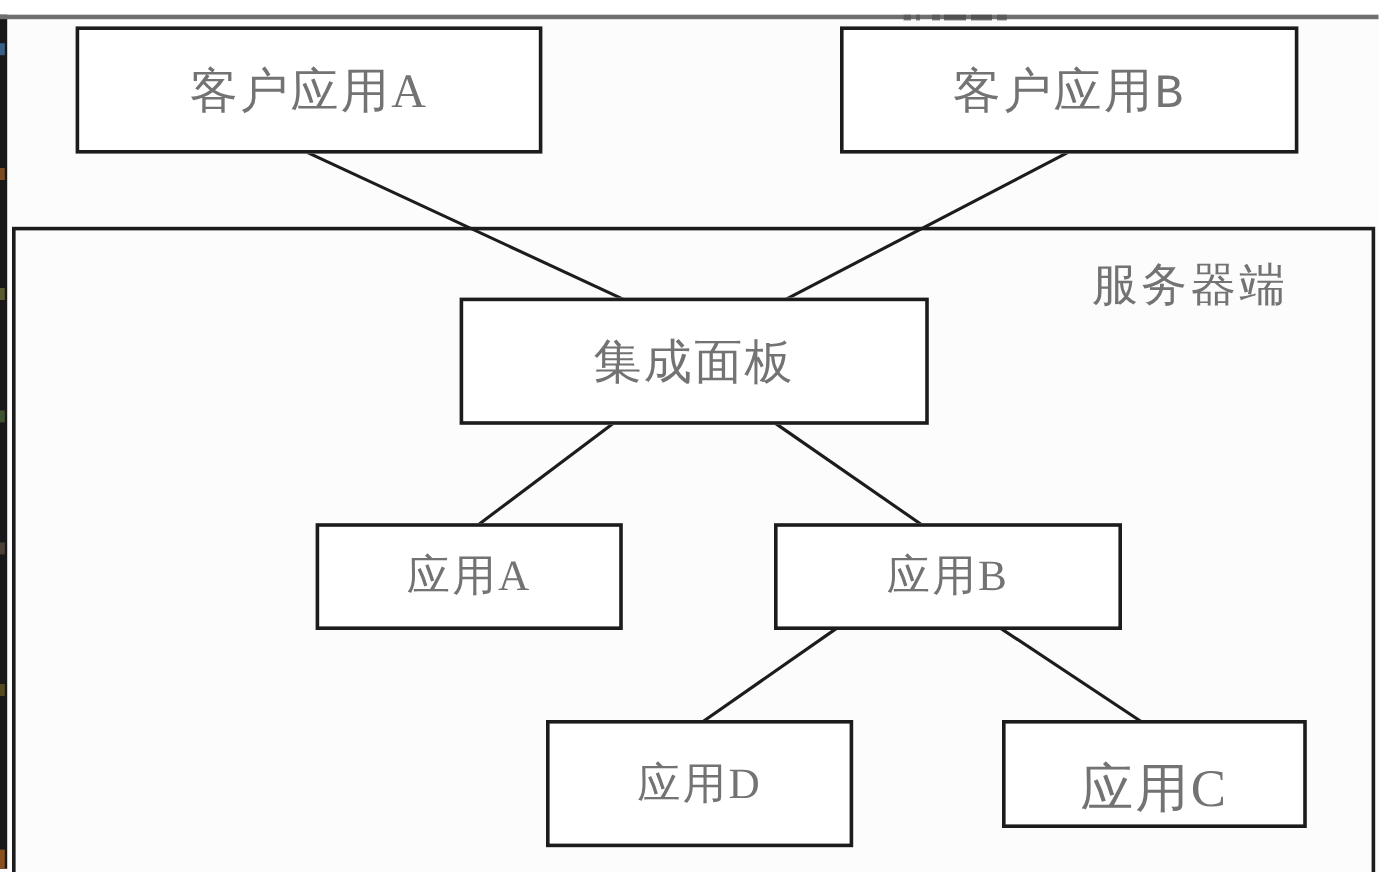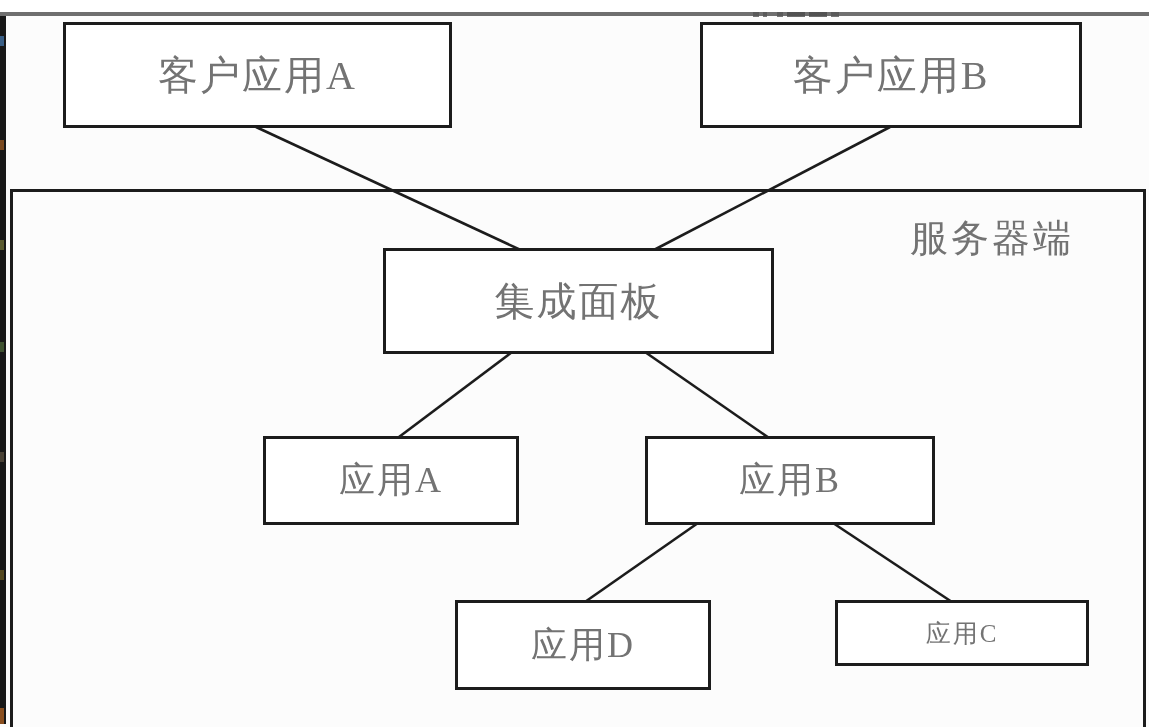--- a/index.html
+++ b/index.html
@@ -77,31 +77,31 @@
     background: #ffffff;
     border: 3px solid #1c1c1c;
     display: flex;
     align-items: center;
     justify-content: center;
     z-index: 3;
     letter-spacing: 2px;
     white-space: nowrap;
   }
   .node-client-a { left: 63px;  top: 10px;  width: 389px; height: 106px; font-size: 40px; }
-  .node-client-b { left: 700px; top: 10px;  width: 382px; height: 106px; font-size: 40px; }
+  .node-client-b { left: 700px; top: 10px;  width: 382px; height: 106px; font-size: 40px; font-family: Liberation Mono, monospace; }
   .node-panel    { left: 383px; top: 236px; width: 391px; height: 106px; font-size: 40px; }
   .node-app-a    { left: 263px; top: 424px; width: 256px; height: 89px;  font-size: 36px; }
   .node-app-b    { left: 645px; top: 424px; width: 290px; height: 89px;  font-size: 36px; }
-  .node-app-d    { left: 455px; top: 588px; width: 256px; height: 90px;  font-size: 36px; }
-  .node-app-c    { left: 835px; top: 588px; width: 254px; height: 66px;  font-size: 25px; }
+  .node-app-d    { left: 455px; top: 588px; width: 256px; height: 106px;  font-size: 36px; }
+  .node-app-c    { left: 835px; top: 588px; width: 254px; height: 90px;  font-size: 44px; align-items: flex-end; }
   .server-label {
     position: absolute;
-    left: 910px; top: 200px;
+    left: 870px; top: 200px;
     width: 204px;
-    text-align: left;
+    text-align: right;
     font-size: 38px;
     line-height: 53px;
     letter-spacing: 3px;
     z-index: 3;
   }
 </style>
 </head>
 <body>
 
 <div id="canvas">

